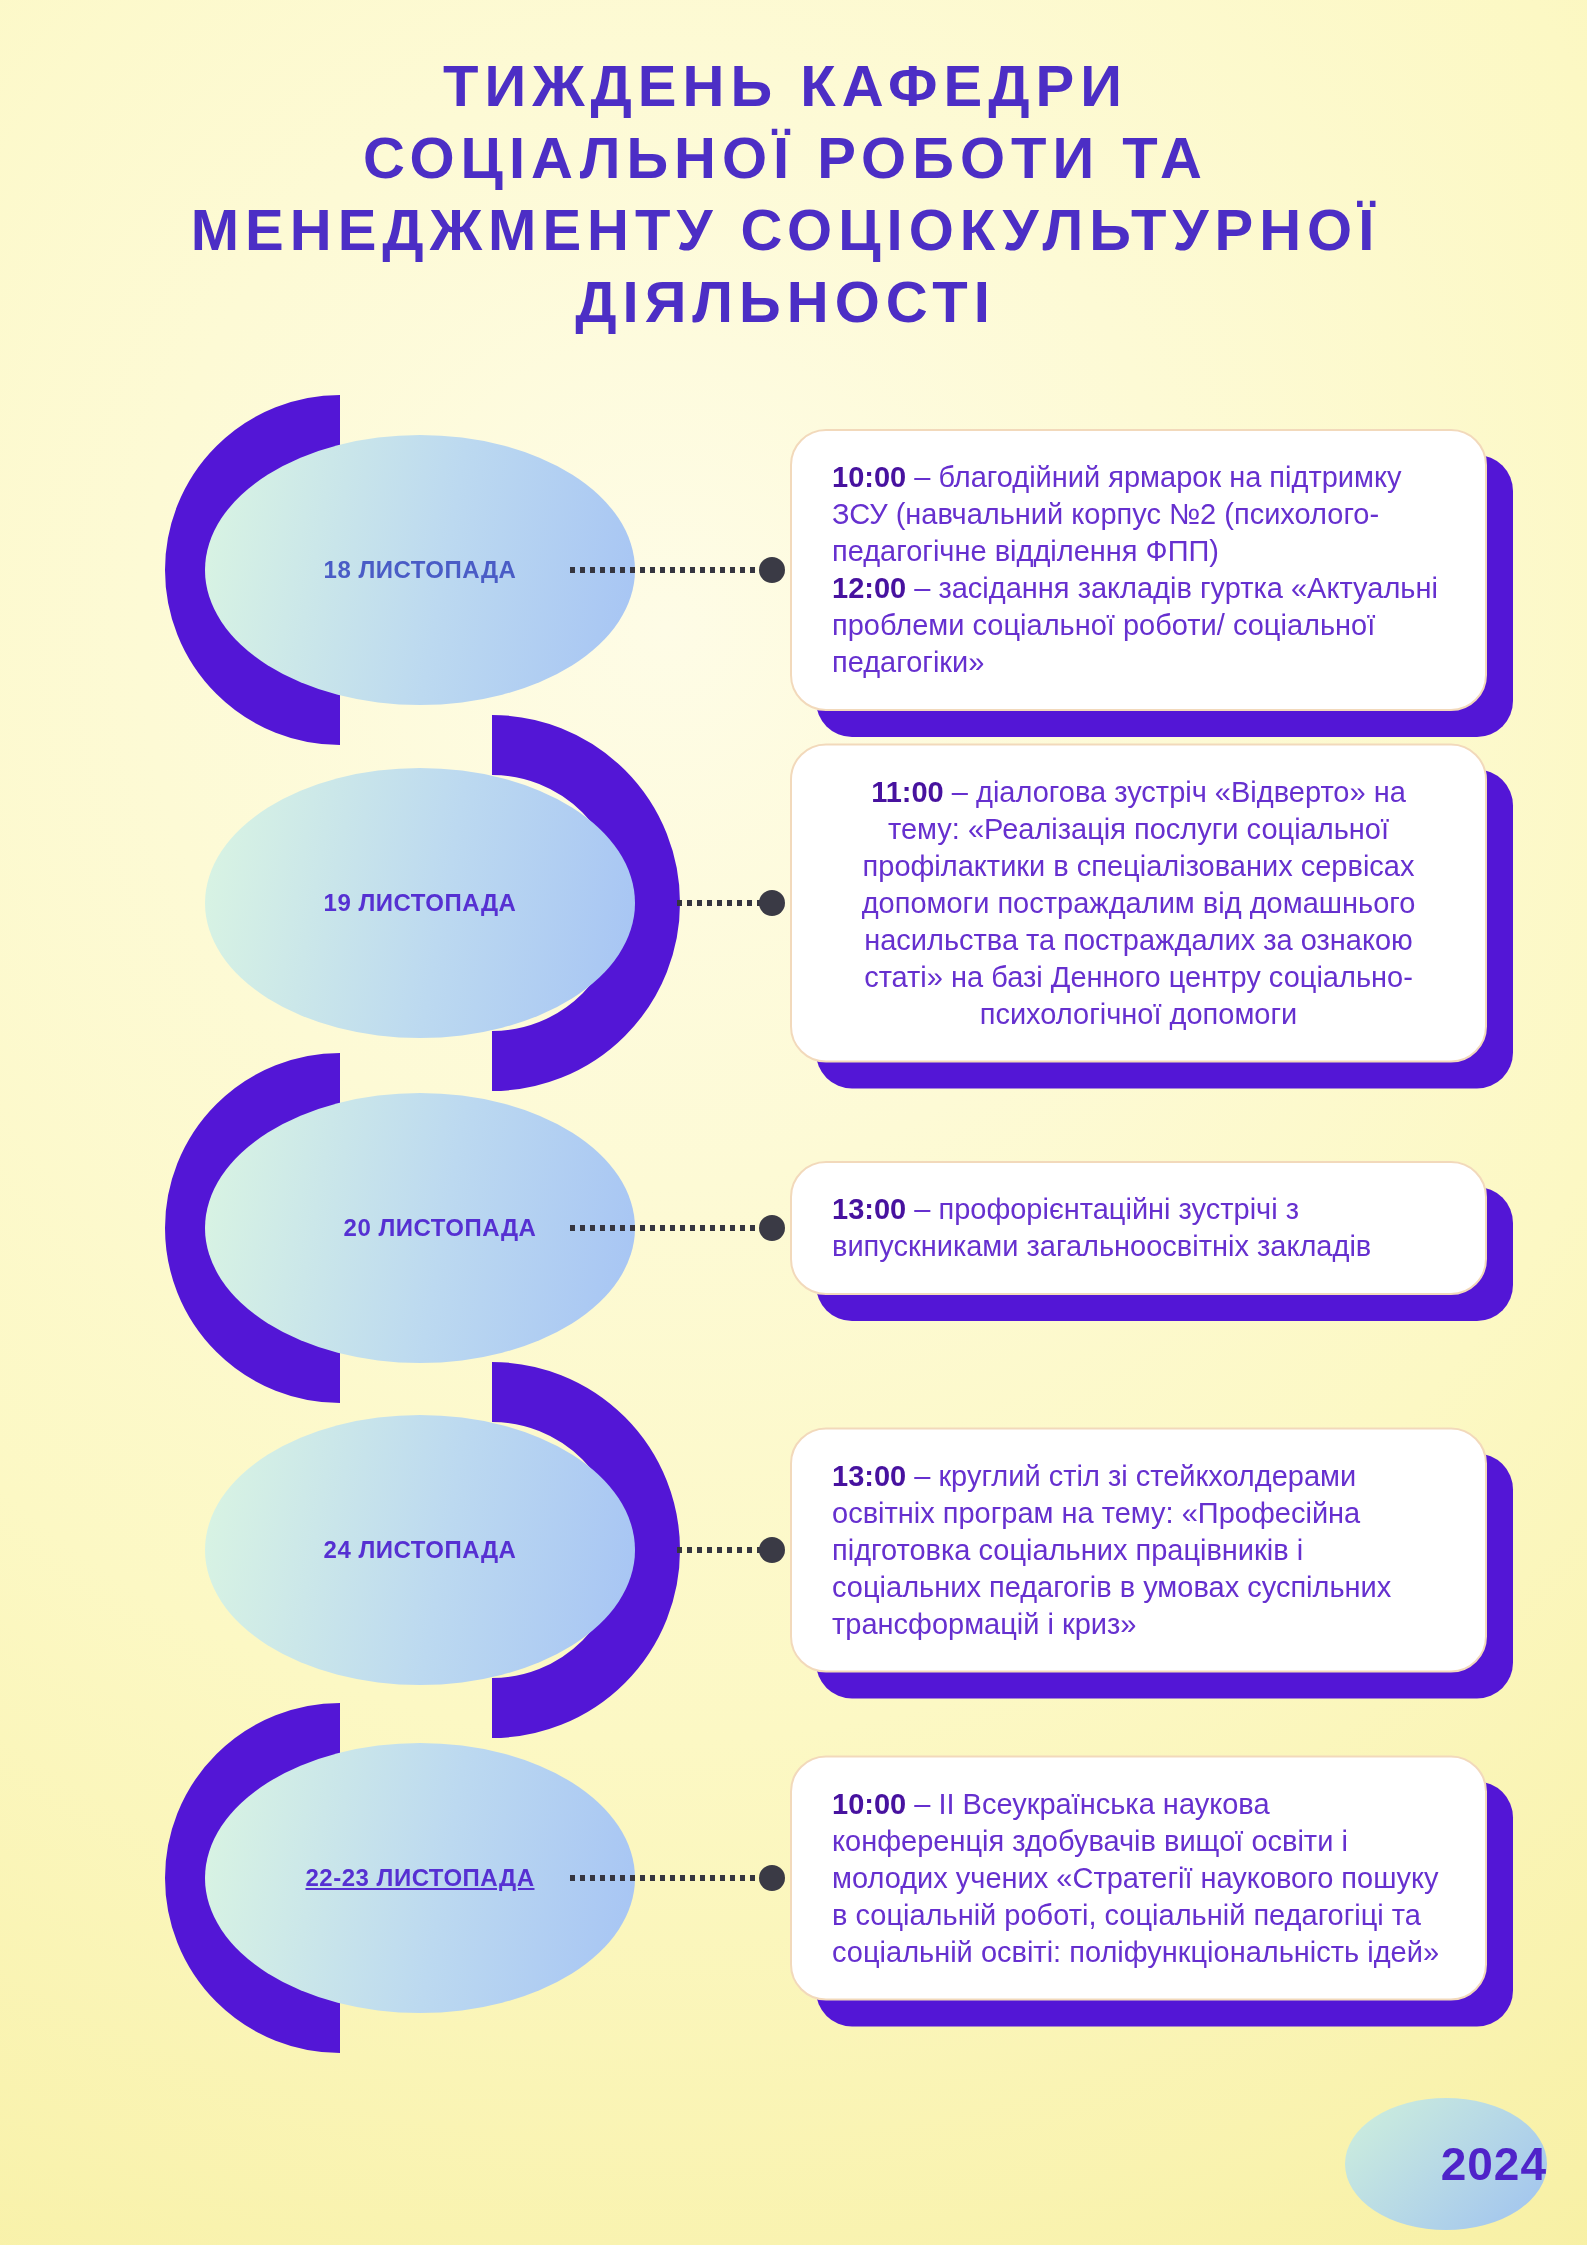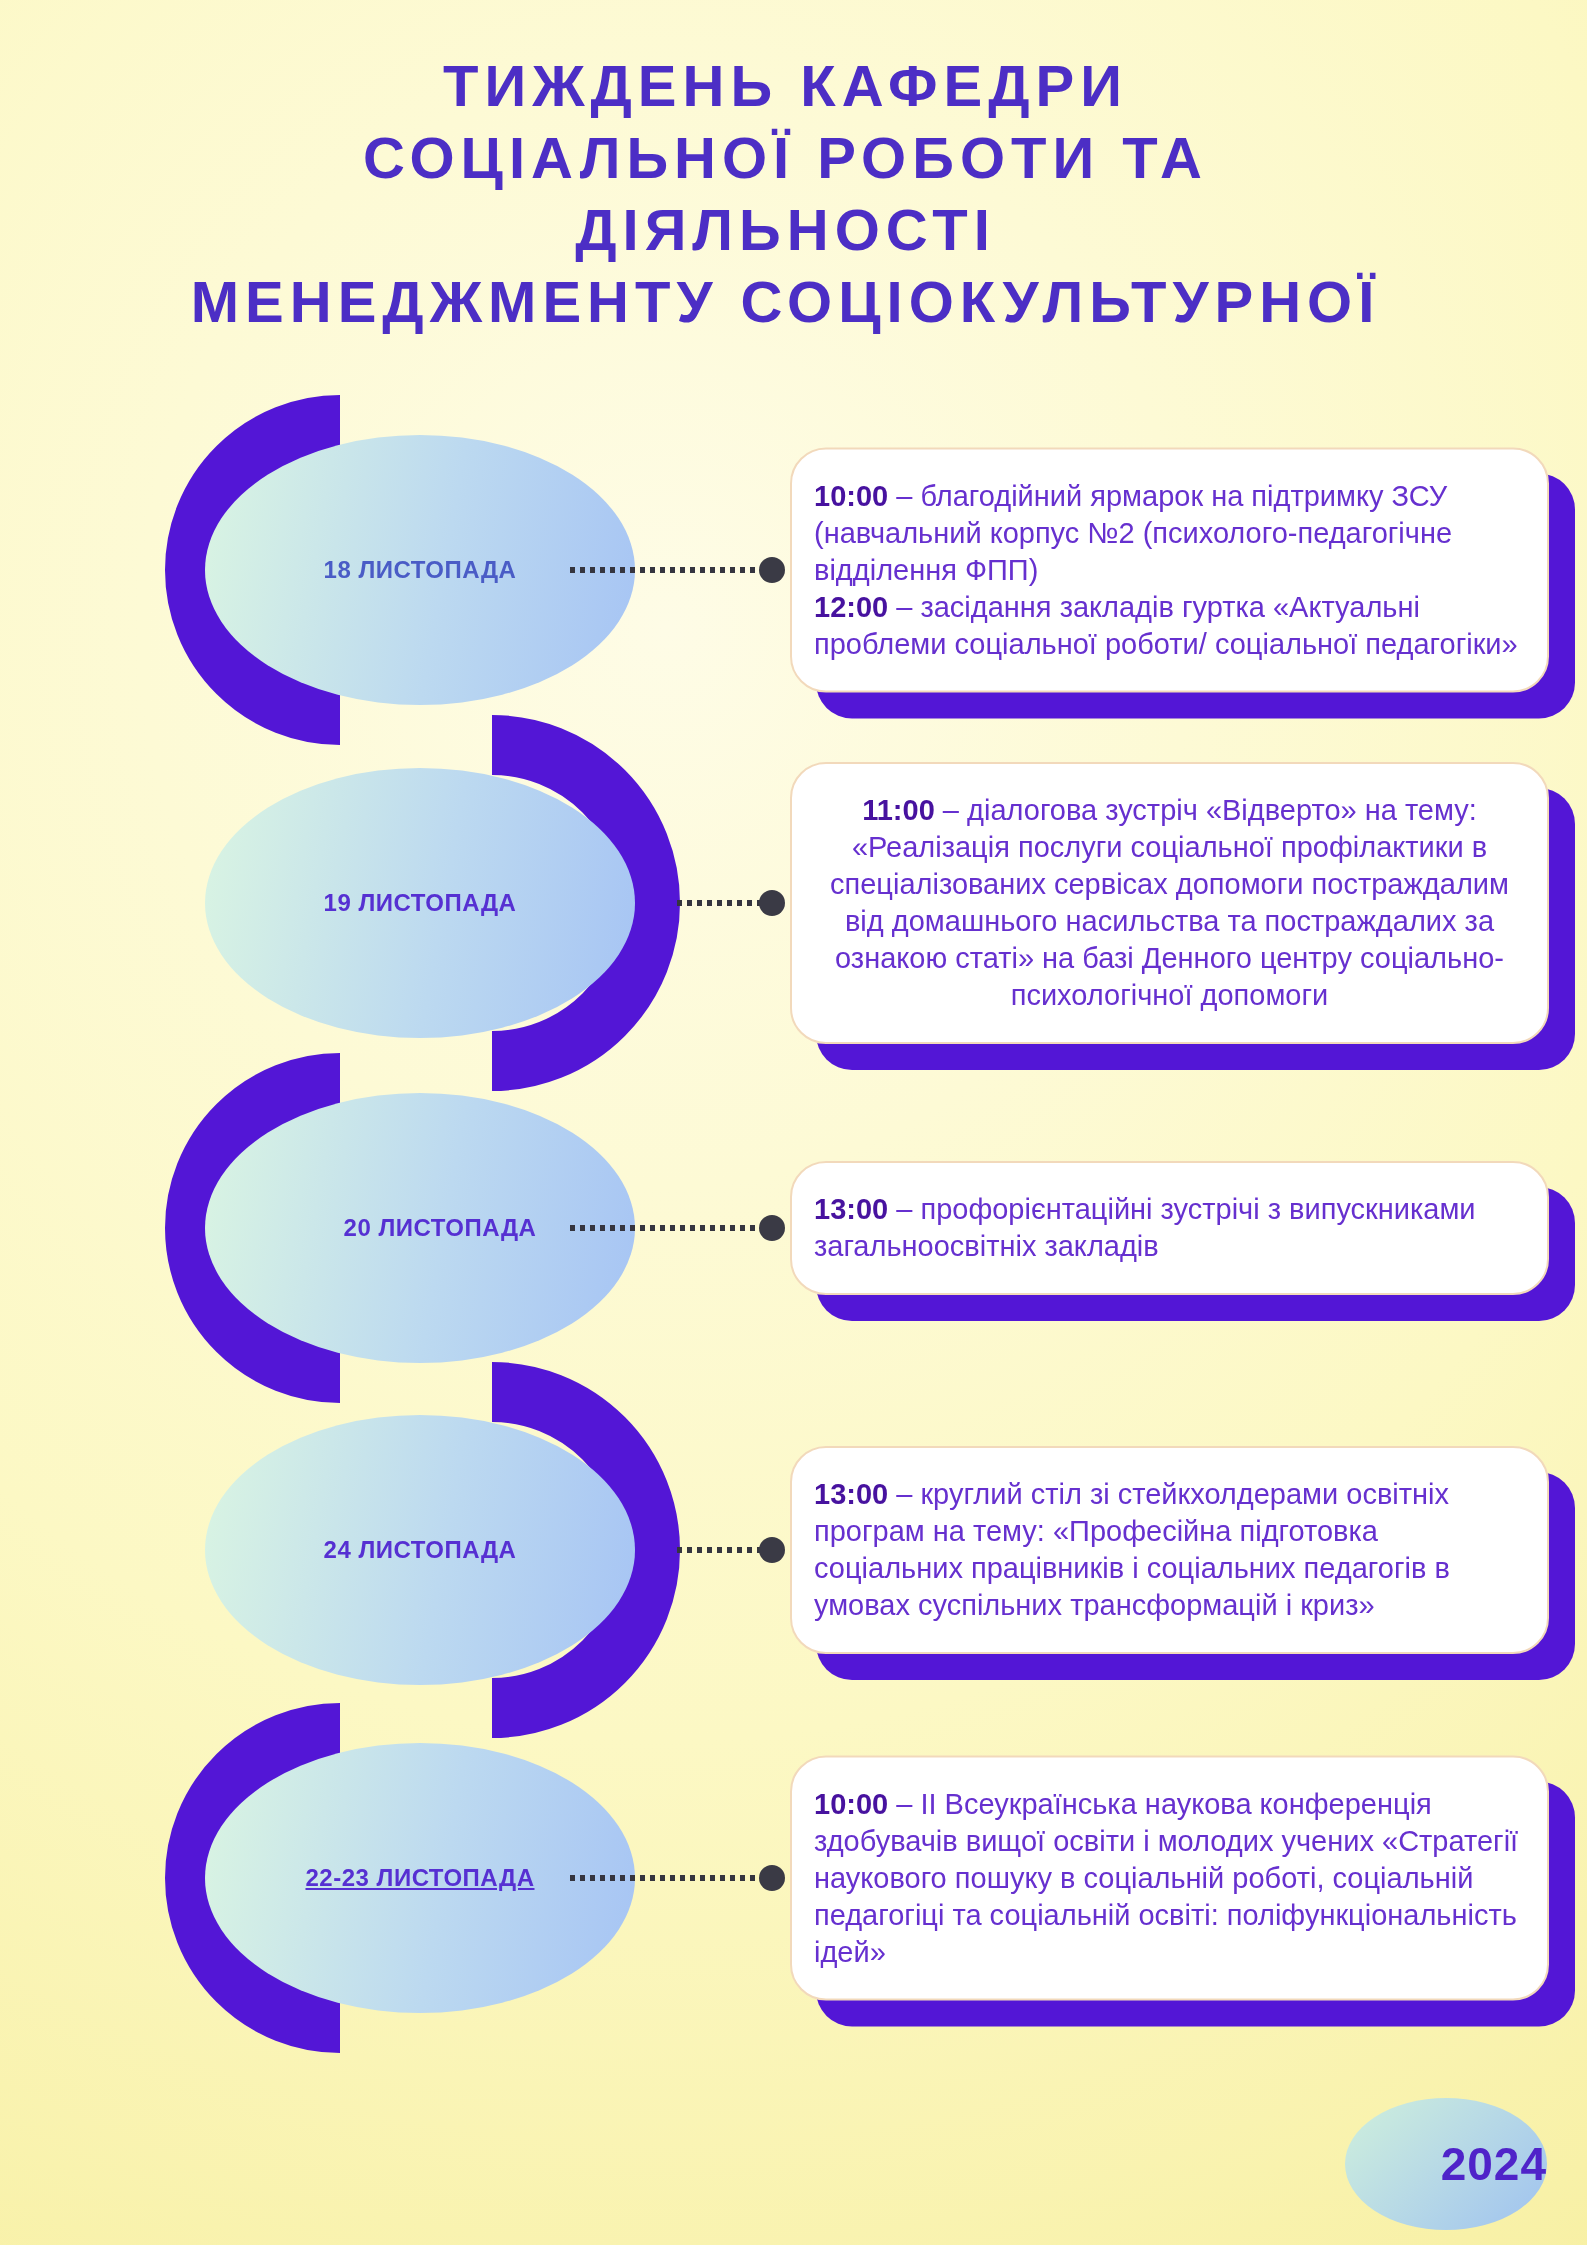--- a/index.html
+++ b/index.html
@@ -52,26 +52,26 @@
   .row.right .dots{left:677px;width:83px;}
   .enddot{
     position:absolute;left:759px;top:-13px;
     width:26px;height:26px;border-radius:50%;
     background:#3a3a45;
   }
 
   .card{
     position:absolute;left:790px;top:0;
     transform:translateY(-50%);
-    width:759px;box-sizing:border-box;
+    width:697px;box-sizing:border-box;
     background:#ffffff;
     border:2px solid #f2d9bb;
     border-radius:36px;
     box-shadow:26px 26px 0 0 #5316d6;
-    padding:28px 22px;
+    padding:28px 40px;
     color:#6630cf;
     font-size:29px;line-height:37px;
   }
   .row.center-text .card{text-align:center;}
   .entry{display:block;}
   .time{font-weight:700;color:#47129f;}
 
   
   .year-badge{
     position:absolute;left:1345px;top:2098px;
@@ -84,22 +84,22 @@
   }
 </style>
 </head>
 <body>
 
 <div class="canvas">
 
   <div class="title">
       <div>ТИЖДЕНЬ КАФЕДРИ</div>
       <div>СОЦІАЛЬНОЇ РОБОТИ ТА</div>
+      <div>МЕНЕДЖМЕНТУ СОЦІОКУЛЬТУРНОЇ</div>
       <div>ДІЯЛЬНОСТІ</div>
-      <div>МЕНЕДЖМЕНТУ СОЦІОКУЛЬТУРНОЇ</div>
     </div>
 
   <div id="rows-host">
   <div class="row left" style="top: 570px;">
     <div class="arc"></div>
     <div class="ellipse">
       <span class="date" style="color: rgb(74, 92, 198);">18 ЛИСТОПАДА</span>
     </div>
     <div class="dots"></div>
     <div class="enddot"></div>

